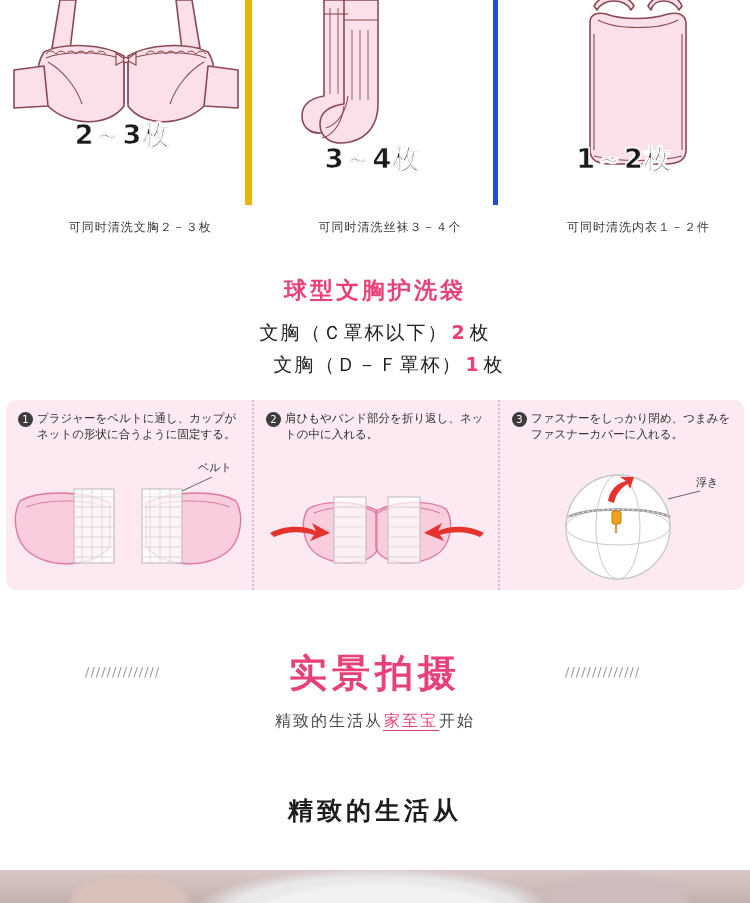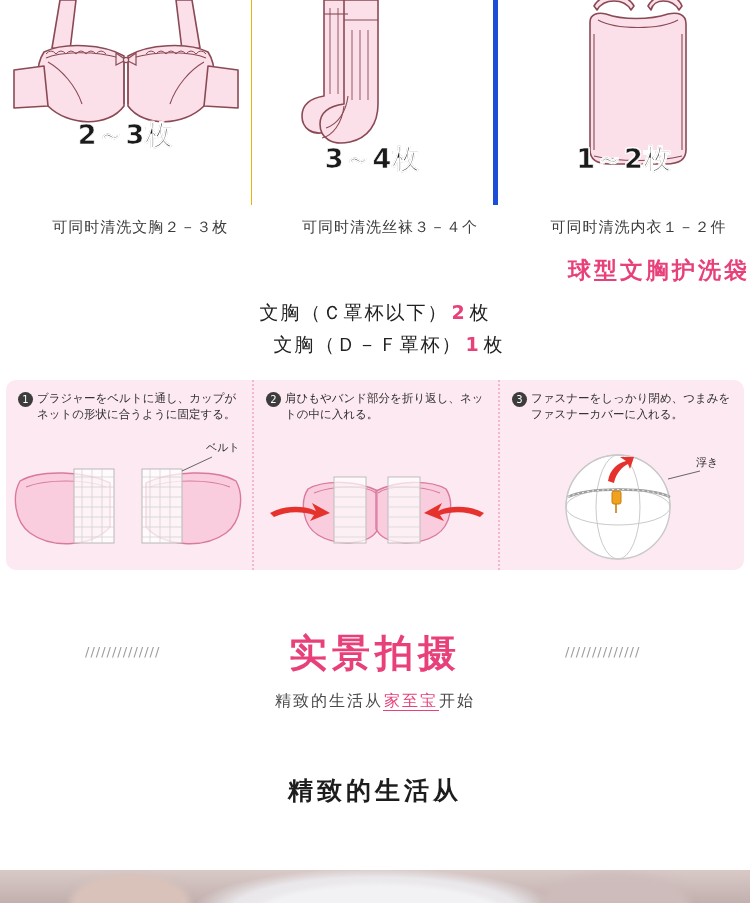--- a/index.html
+++ b/index.html
@@ -21,21 +21,21 @@
     display: flex;
     width: 750px;
     height: 205px;
     box-sizing: border-box;
   }
   .panel {
     position: relative;
     box-sizing: border-box;
     height: 205px;
   }
-  .panel.p1 { width: 252px; border-right: 1px solid #eab308; }
+  .panel.p1 { width: 252px; border-right: 7px solid #eab308; }
   .panel.p2 { width: 246px; border-right: 5px solid #1d4ed8; }
   .panel.p3 { width: 252px; }
 
   .panel .art {
     position: absolute;
     inset: 0;
   }
   .panel .count {
     position: absolute;
     bottom: 42px;
@@ -57,38 +57,38 @@
   
   .captions {
     display: flex;
     width: 750px;
     height: 44px;
     align-items: center;
   }
   .cap {
     text-align: center;
     font-family: "DejaVu Sans", sans-serif;
-    font-size: 15px;
+    font-size: 12px;
     color: #3b3b3b;
     letter-spacing: 1px;
     padding-left: 28px;
   }
   .cap.c1 { width: 253px; }
   .cap.c2 { width: 246px; }
   .cap.c3 { width: 251px; }
 
   
   .section-title {
-    text-align: right;
+    text-align: center;
     font-family: "DejaVu Sans", sans-serif;
     font-weight: bold;
     font-size: 23px;
     letter-spacing: 3px;
     color: #e8407a;
-    margin-top: 6px;
+    margin-top: 26px;
   }
   .spec {
     text-align: center;
     font-family: "DejaVu Sans", sans-serif;
     font-size: 19px;
     color: #222;
     letter-spacing: 2px;
     margin-top: 14px;
   }
   .spec .num {
@@ -382,21 +382,21 @@
           <g stroke="#cfcfcf" stroke-width="0.7">
             <path d="M68 42 L108 42 M68 52 L108 52 M68 62 L108 62 M68 72 L108 72 M68 82 L108 82 M68 92 L108 92 M68 102 L108 102"></path>
             <path d="M76 34 L76 108 M86 34 L86 108 M96 34 L96 108"></path>
             <path d="M136 42 L176 42 M136 52 L176 52 M136 62 L176 62 M136 72 L176 72 M136 82 L176 82 M136 92 L176 92 M136 102 L176 102"></path>
             <path d="M144 34 L144 108 M154 34 L154 108 M164 34 L164 108"></path>
           </g>
         </g>
 
         <path d="M176 36 L206 22" fill="none" stroke="#555" stroke-width="0.9"></path>
       </svg>
-      <div class="lead-label" style="left:200px; top:5px;">ベルト</div>
+      <div class="lead-label" style="left:192px; top:5px;">ベルト</div>
     </div>
   </div>
 
   <div class="step">
     <div class="step-head">
       <div class="step-num">2</div>
       <div class="step-text">肩ひもやバンド部分を折り返し、ネットの中に入れる。</div>
     </div>
     <div class="step-art">
       <svg viewBox="0 0 246 135" width="246" height="135" xmlns="http://www.w3.org/2000/svg">

